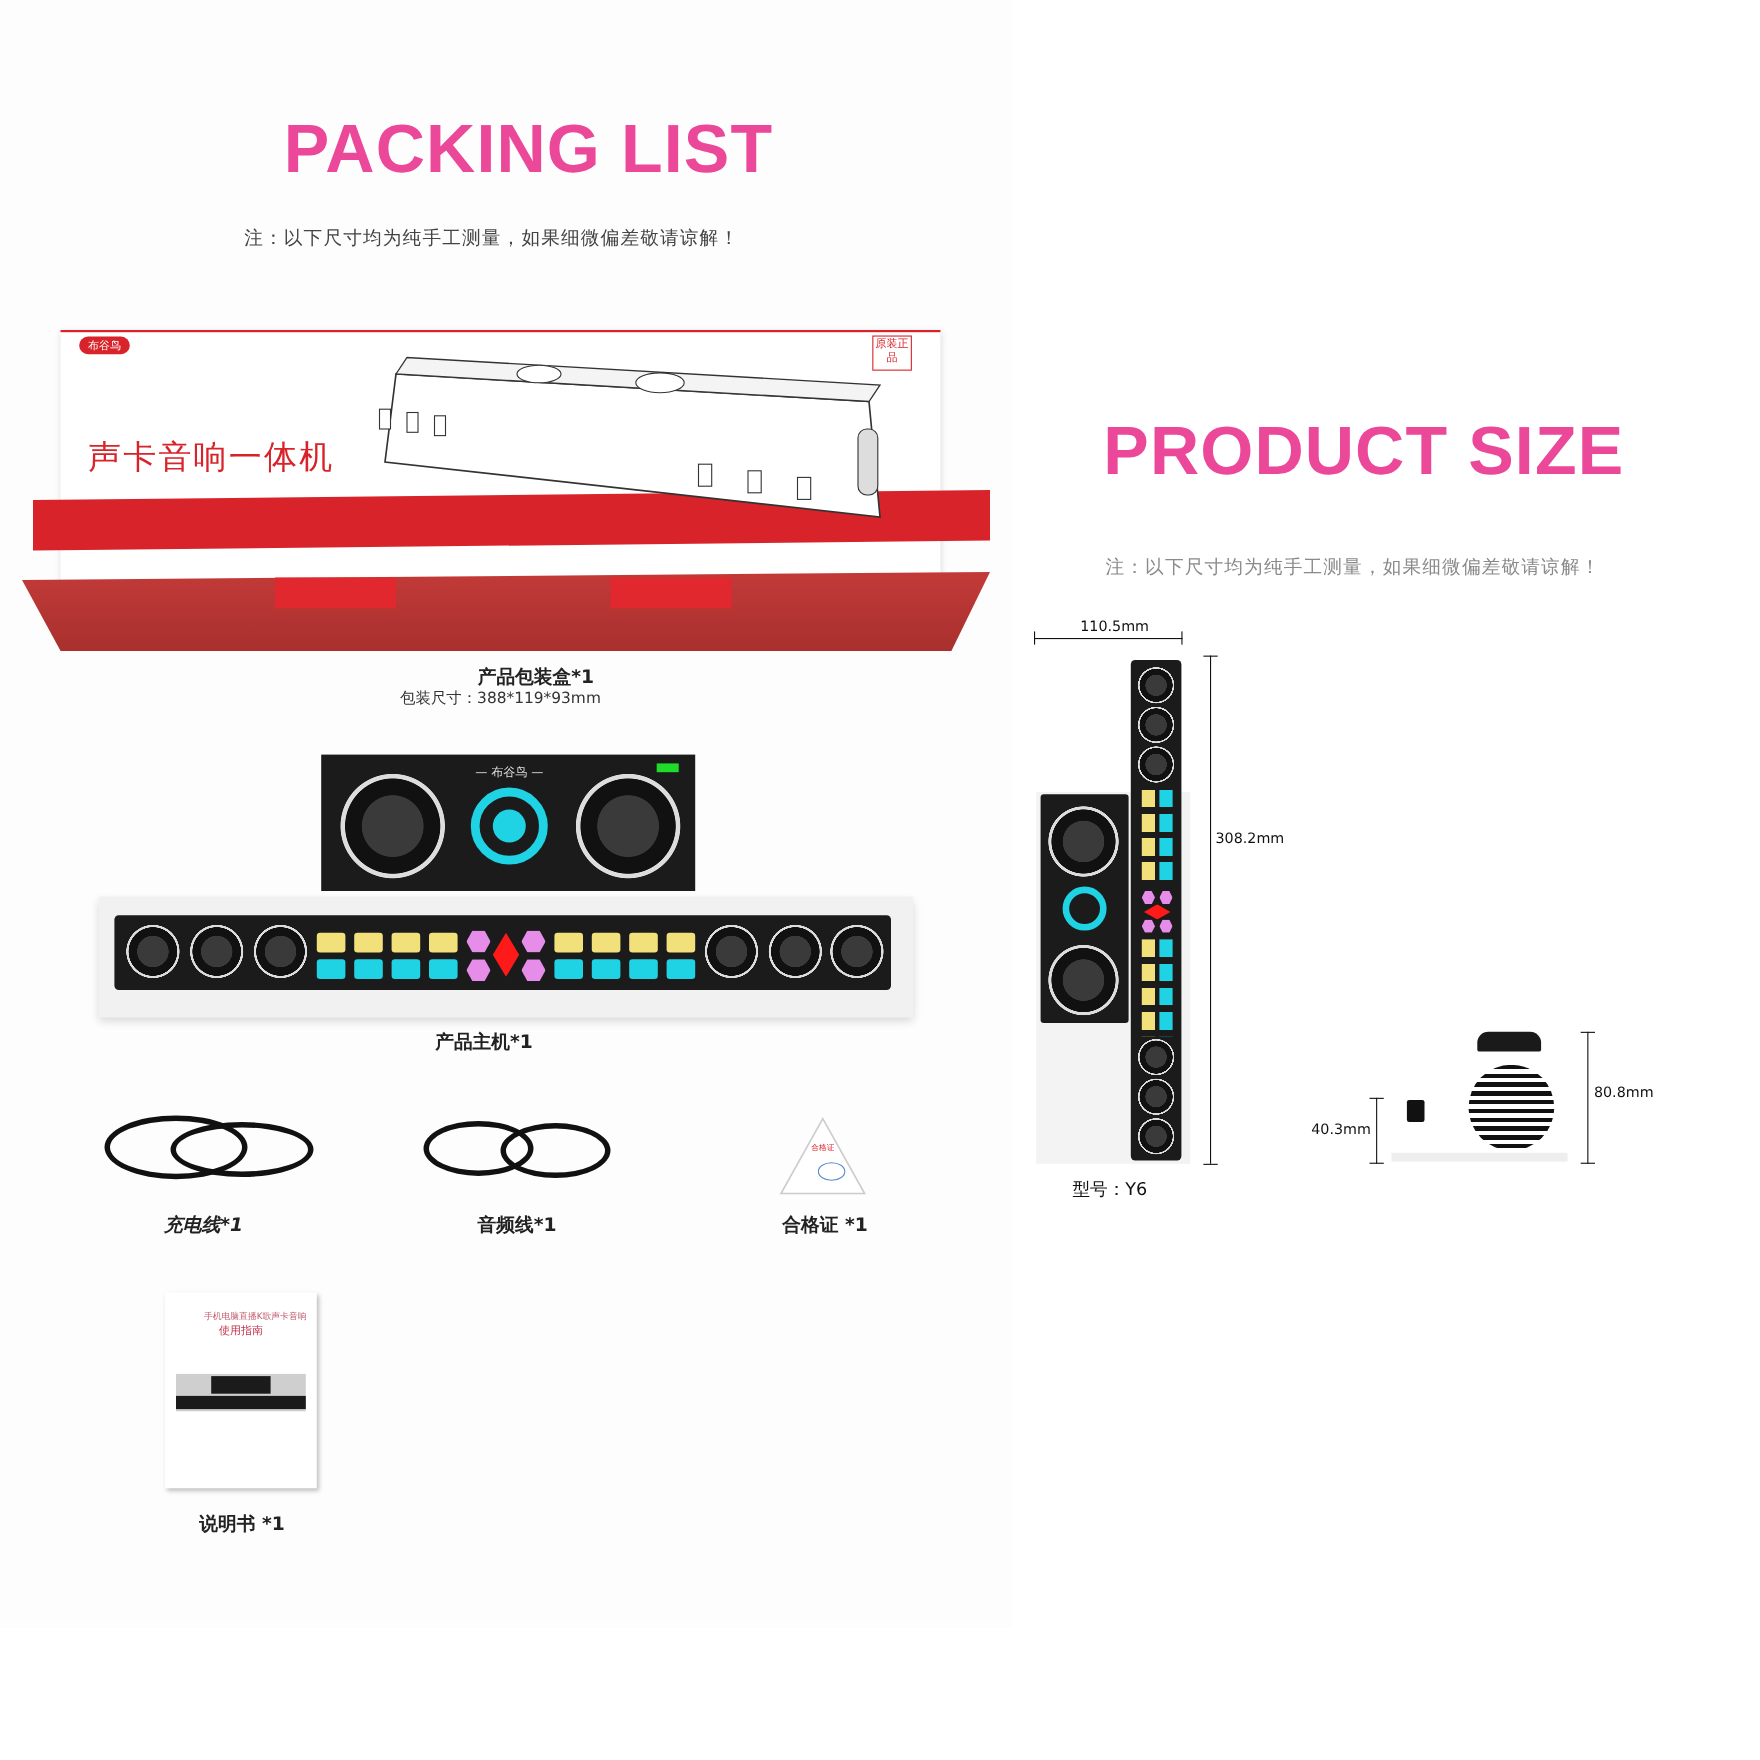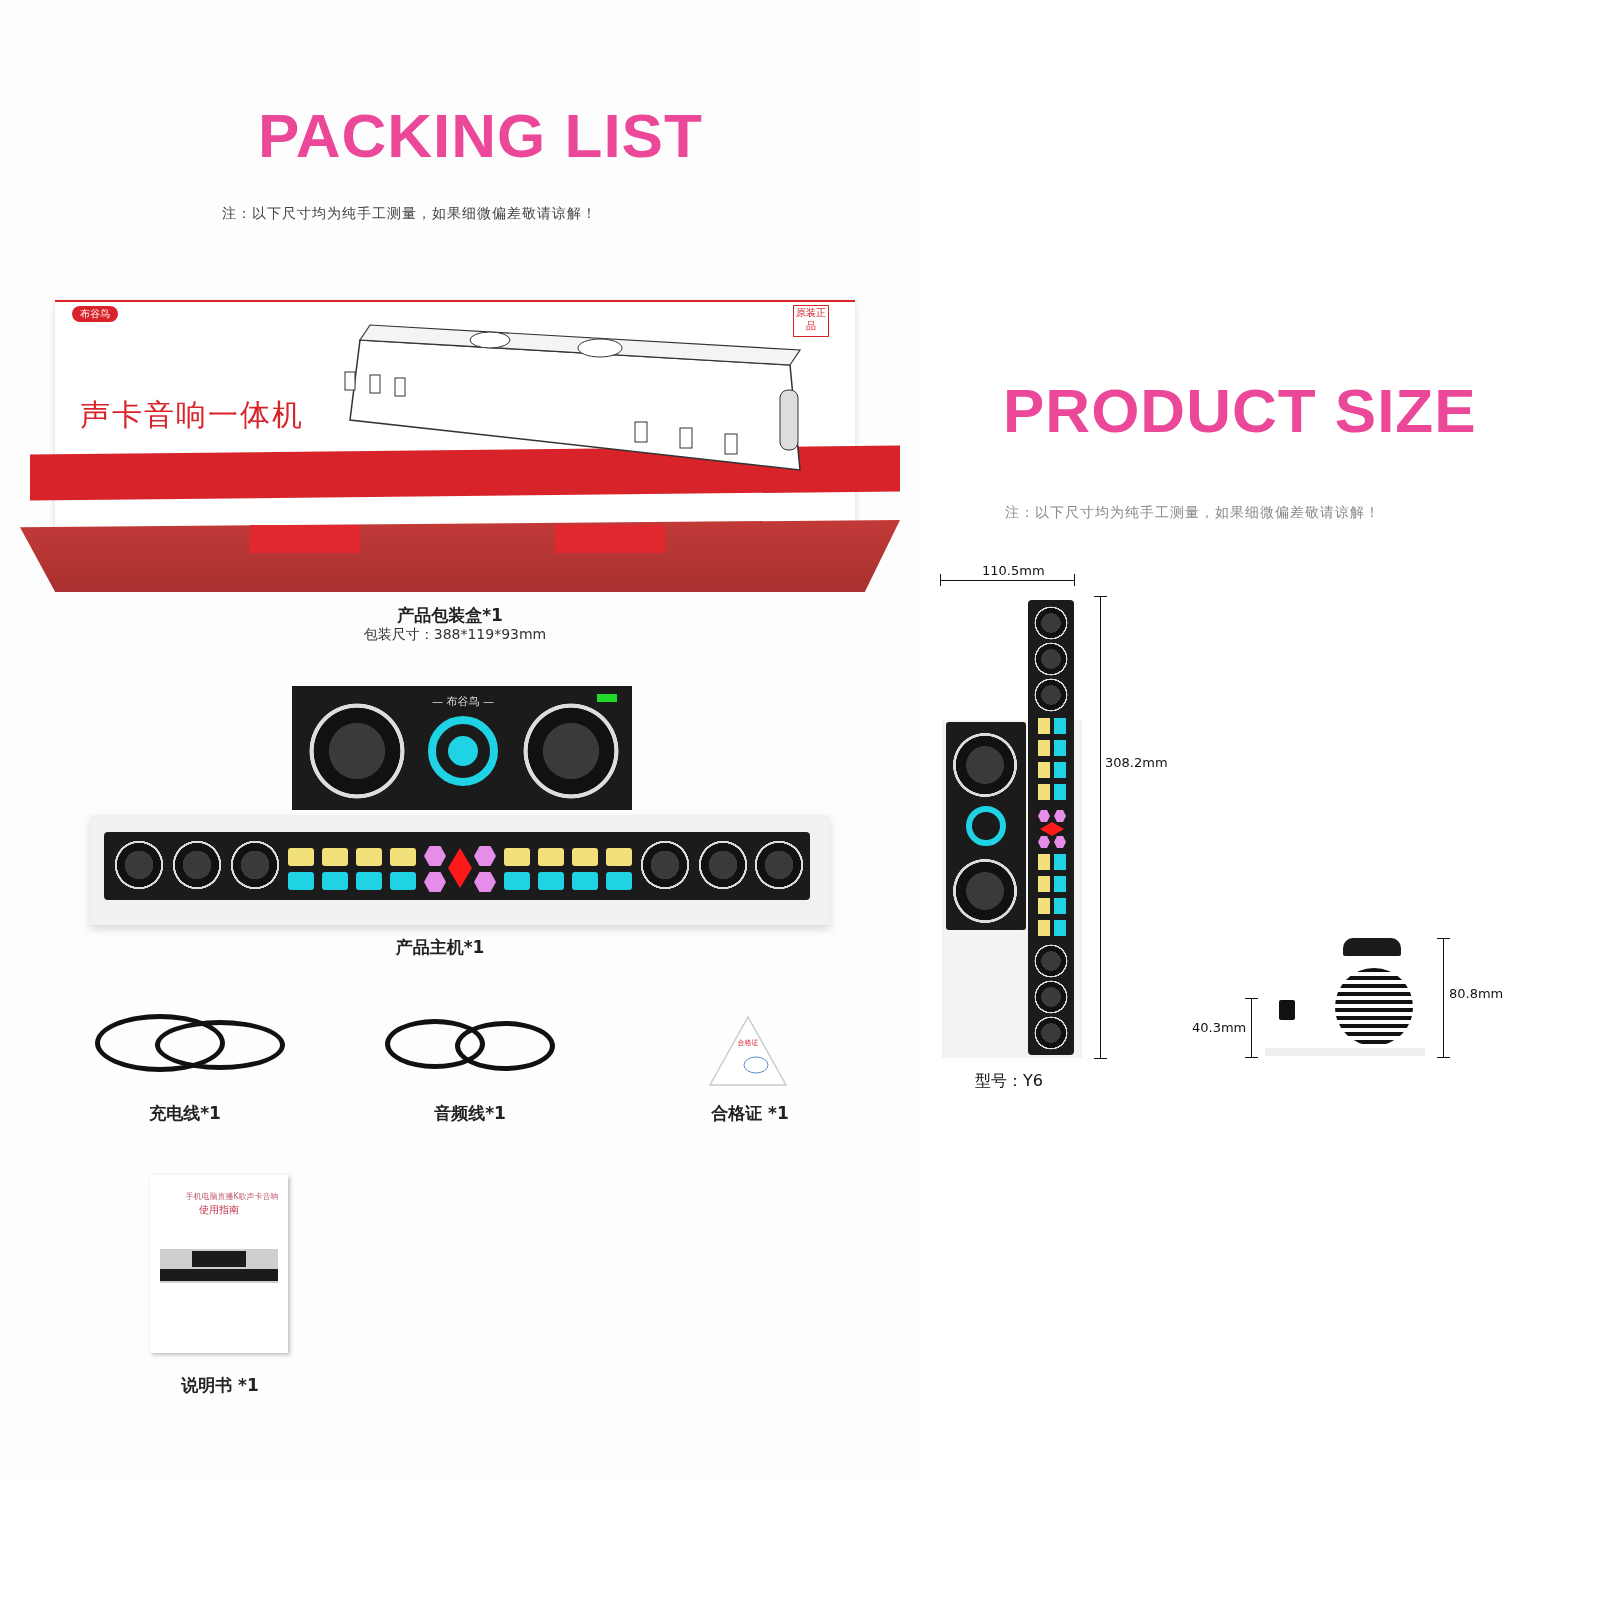--- a/index.html
+++ b/index.html
@@ -1,21 +1,21 @@
 <!DOCTYPE html>
 <html><head>
 <meta charset="utf-8">
 <style>
   html, body { margin:0; padding:0; }
   body { width:1600px; height:1600px; background:#ffffff; position:relative; overflow:hidden;
          font-family:"DejaVu Sans", "Liberation Sans", sans-serif; color:#111; }
   .abs { position:absolute; }
   .left-panel { left:0; top:0; width:920px; height:1480px; background:#fdfdfd; }
   .h-title { font-family:"Liberation Sans", "DejaVu Sans", sans-serif; font-weight:bold; font-size:62px; letter-spacing:1px; color:#ec4899; white-space:nowrap; }
-  .note { font-size:14px; color:#444; white-space:nowrap; letter-spacing:1px; }
+  .note { font-size:17px; color:#444; white-space:nowrap; letter-spacing:1px; }
   .note.light { color:#8a8a8a; }
   .caption { font-size:17px; font-weight:bold; color:#222; white-space:nowrap; text-align:center; }
   .subcap { font-size:14px; color:#333; white-space:nowrap; text-align:center; }
   .dim { font-size:13px; color:#111; white-space:nowrap; }
 
   
   .box-lid { left:55px; top:300px; width:800px; height:240px; background:#fff; border-top:2px solid #d8232a; box-shadow:0 2px 6px rgba(0,0,0,.15); }
   .box-stripe { left:30px; top:450px; width:870px; height:46px; background:#d8232a; transform:skewY(-0.6deg); }
   .box-body { left:20px; top:520px; width:880px; height:72px; background:linear-gradient(#c23a38,#a8302e); clip-path:polygon(0 10%,100% 0,96% 100%,4% 100%); }
   .box-tab { top:525px; width:110px; height:28px; background:#e0282e; }
@@ -60,21 +60,21 @@
     <g stroke="#333" fill="#fff">
       <rect x="15" y="52" width="10" height="18"></rect>
         <rect x="40" y="55" width="10" height="18"></rect>
         <rect x="65" y="58" width="10" height="18"></rect>
       <rect x="305" y="102" width="12" height="20"></rect>
         <rect x="350" y="108" width="12" height="20"></rect>
         <rect x="395" y="114" width="12" height="20"></rect>
     </g>
   </svg>
 </div>
-<div class="abs caption" style="left:360px;top:604px;width:180px;">产品包装盒*1</div>
+<div class="abs caption" style="left:360px;top:604px;width:180px;text-align:right;">产品包装盒*1</div>
 <div class="abs subcap" style="left:350px;top:626px;width:210px;">包装尺寸：388*119*93mm</div>
 
 <div class="abs dark" style="left:292px;top:686px;width:340px;height:124px;">
   <div class="abs" style="left:140px;top:8px;color:#ddd;font-size:11px;white-space:nowrap;">— 布谷鸟 —</div>
   <div class="abs" style="left:305px;top:8px;width:20px;height:8px;background:#1fdc2a;"></div>
   <div class="abs knob" style="left:16px;top:16px;width:98px;height:98px;"></div>
   <div class="abs knob" style="left:230px;top:16px;width:98px;height:98px;"></div>
   <div class="abs" style="left:136px;top:30px;width:70px;height:70px;border-radius:50%;border:8px solid #1fd3e4;box-sizing:border-box;"></div>
   <div class="abs" style="left:156px;top:50px;width:30px;height:30px;border-radius:50%;background:#1fd3e4;"></div>
 </div>
@@ -108,21 +108,21 @@
   <div class="abs knob" style="left:536px;top:8px;width:50px;height:50px;"></div>
   <div class="abs knob" style="left:594px;top:8px;width:50px;height:50px;"></div>
   <div class="abs knob" style="left:650px;top:8px;width:50px;height:50px;"></div>
 </div>
 <div class="abs caption" style="left:350px;top:936px;width:180px;">产品主机*1</div>
 
 <div class="abs" style="left:95px;top:1010px;width:190px;height:62px;">
   <div class="abs cable" style="left:0;top:4px;width:120px;height:48px;"></div>
   <div class="abs cable" style="left:60px;top:10px;width:120px;height:40px;"></div>
 </div>
-<div class="abs caption" style="left:110px;top:1102px;width:150px;">充电线*1</div>
+<div class="abs caption" style="left:110px;top:1102px;width:150px;font-style:italic;">充电线*1</div>
 
 <div class="abs" style="left:385px;top:1015px;width:170px;height:55px;">
   <div class="abs cable" style="left:0;top:4px;width:90px;height:40px;"></div>
   <div class="abs cable" style="left:70px;top:6px;width:90px;height:40px;"></div>
 </div>
 <div class="abs caption" style="left:395px;top:1102px;width:150px;">音频线*1</div>
 
 <svg class="abs" style="left:708px;top:1015px;width:80px;height:72px;" viewBox="0 0 80 72">
   <polygon points="40,2 78,70 2,70" fill="#fff" stroke="#ccc" stroke-width="1.5"></polygon>
   <text x="40" y="30" font-size="7" fill="#d8232a" text-anchor="middle">合格证</text>

